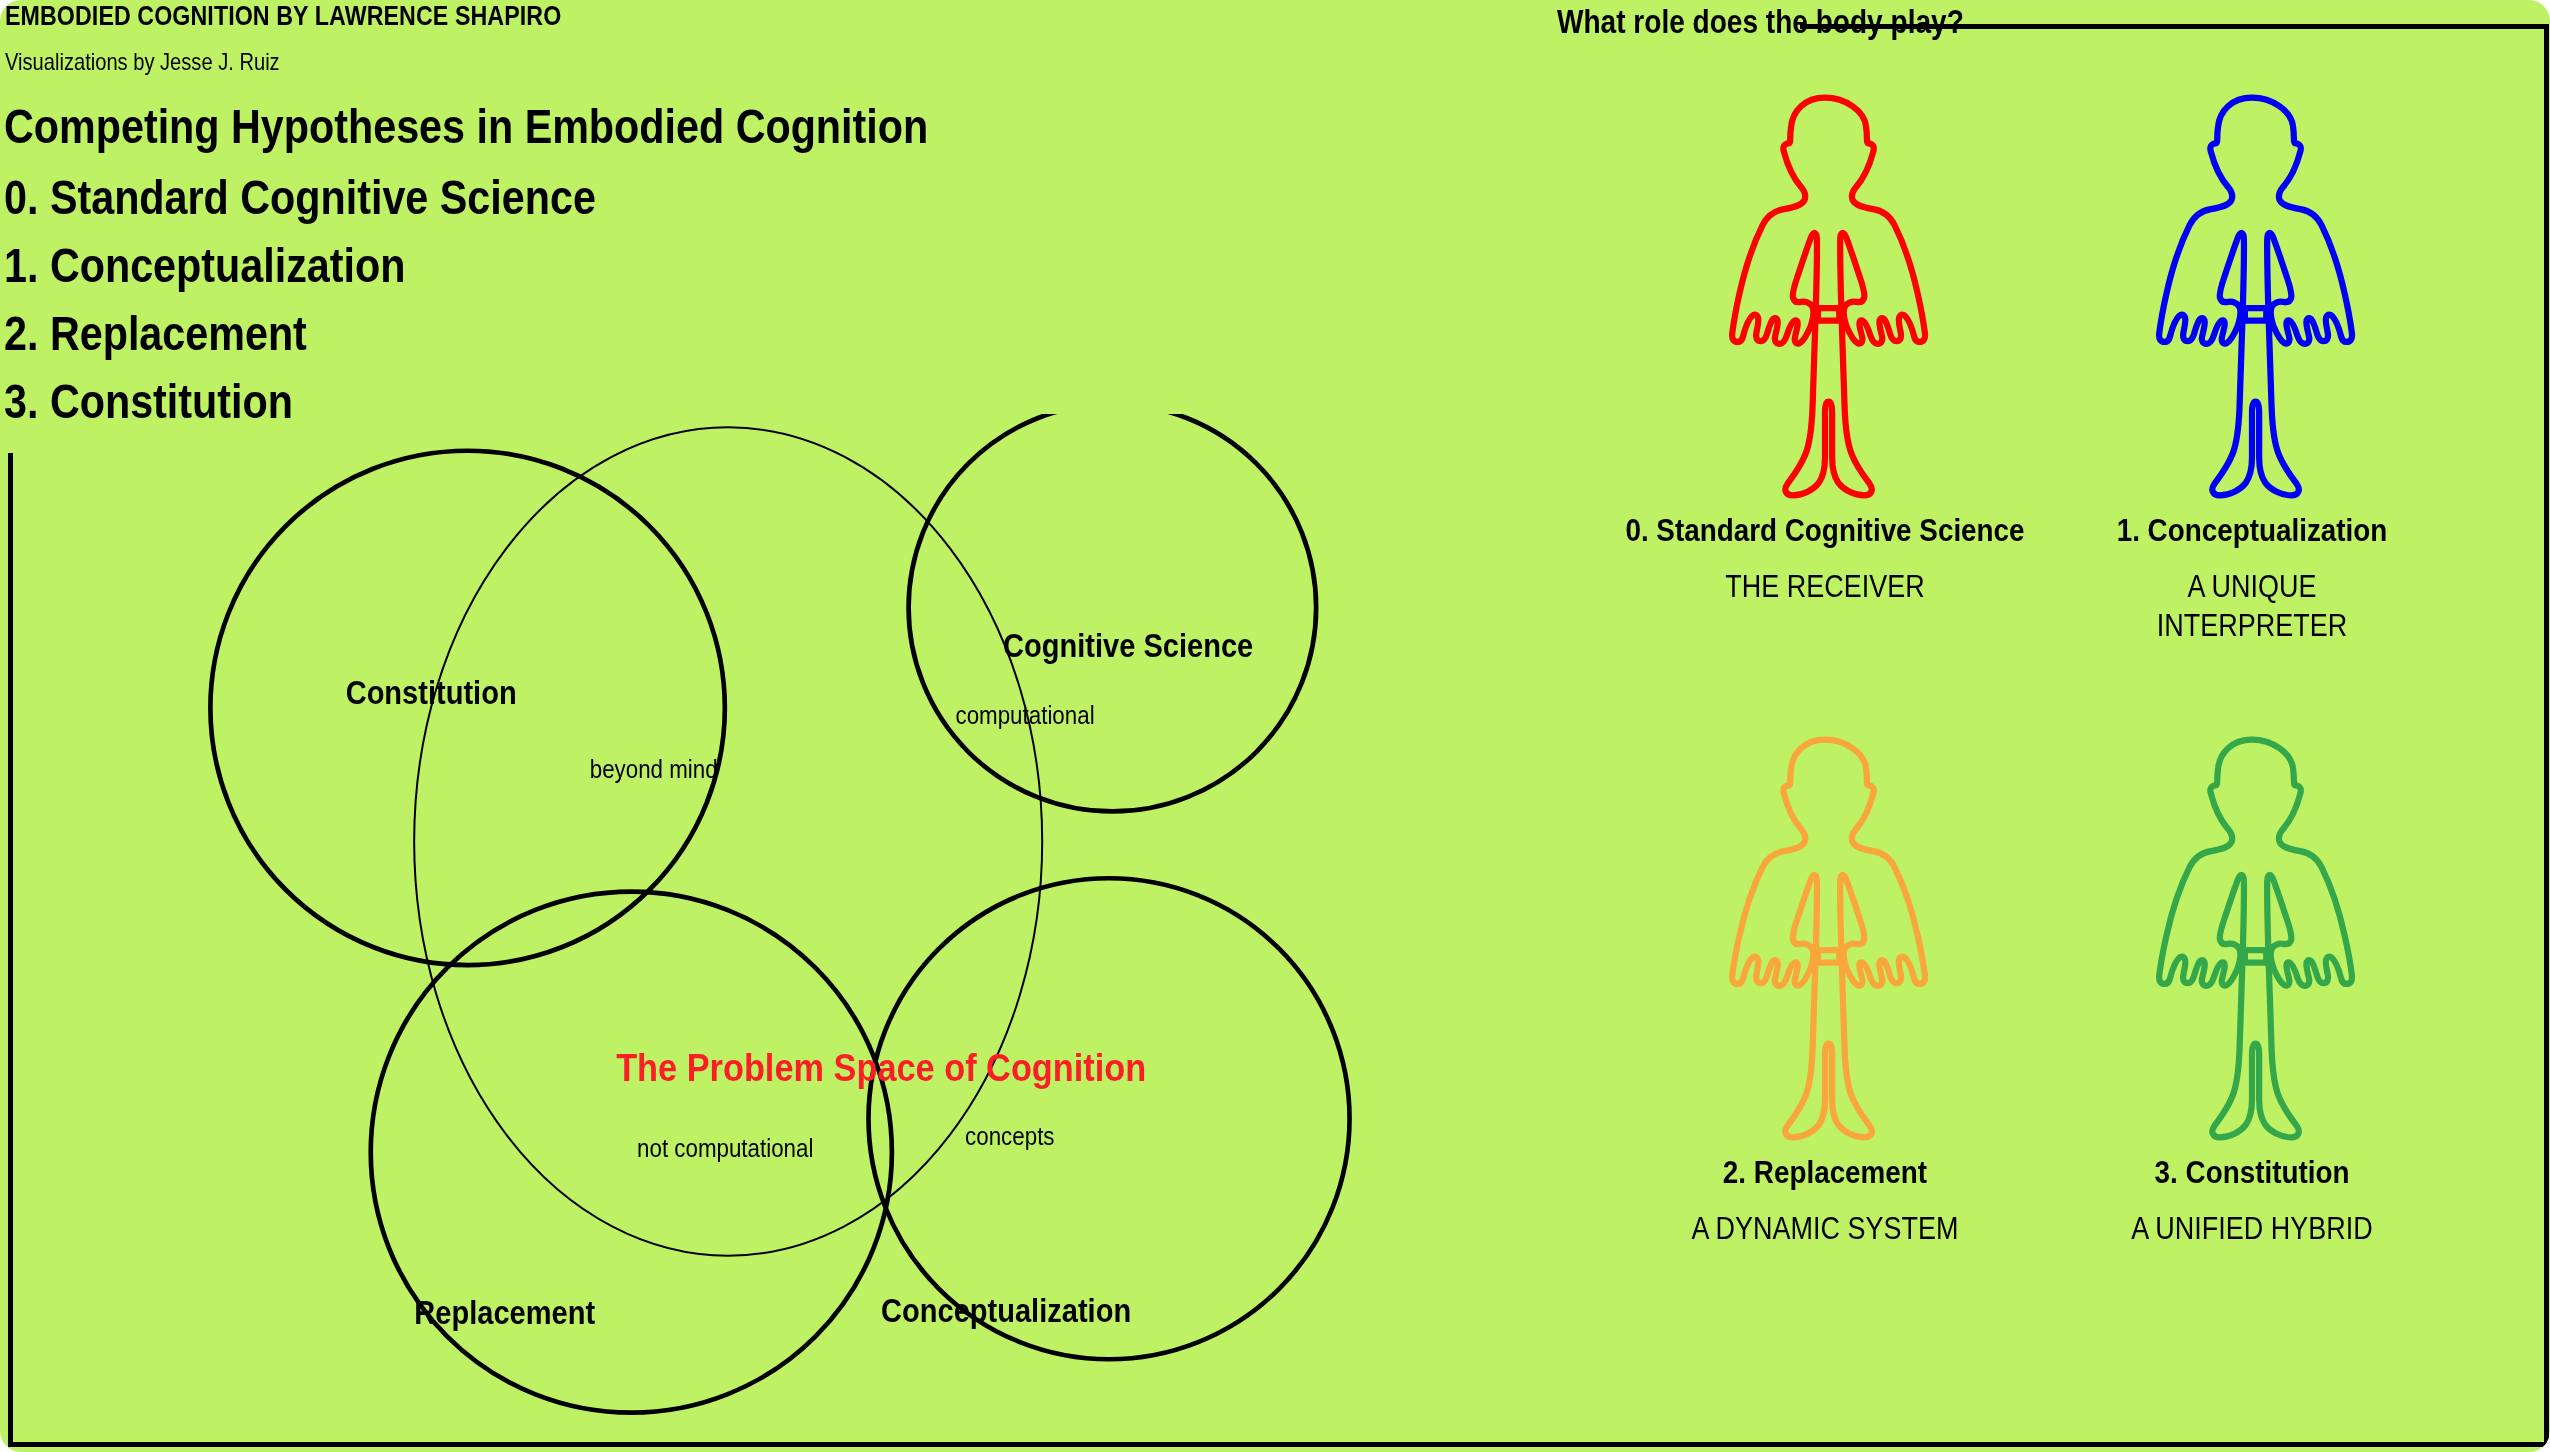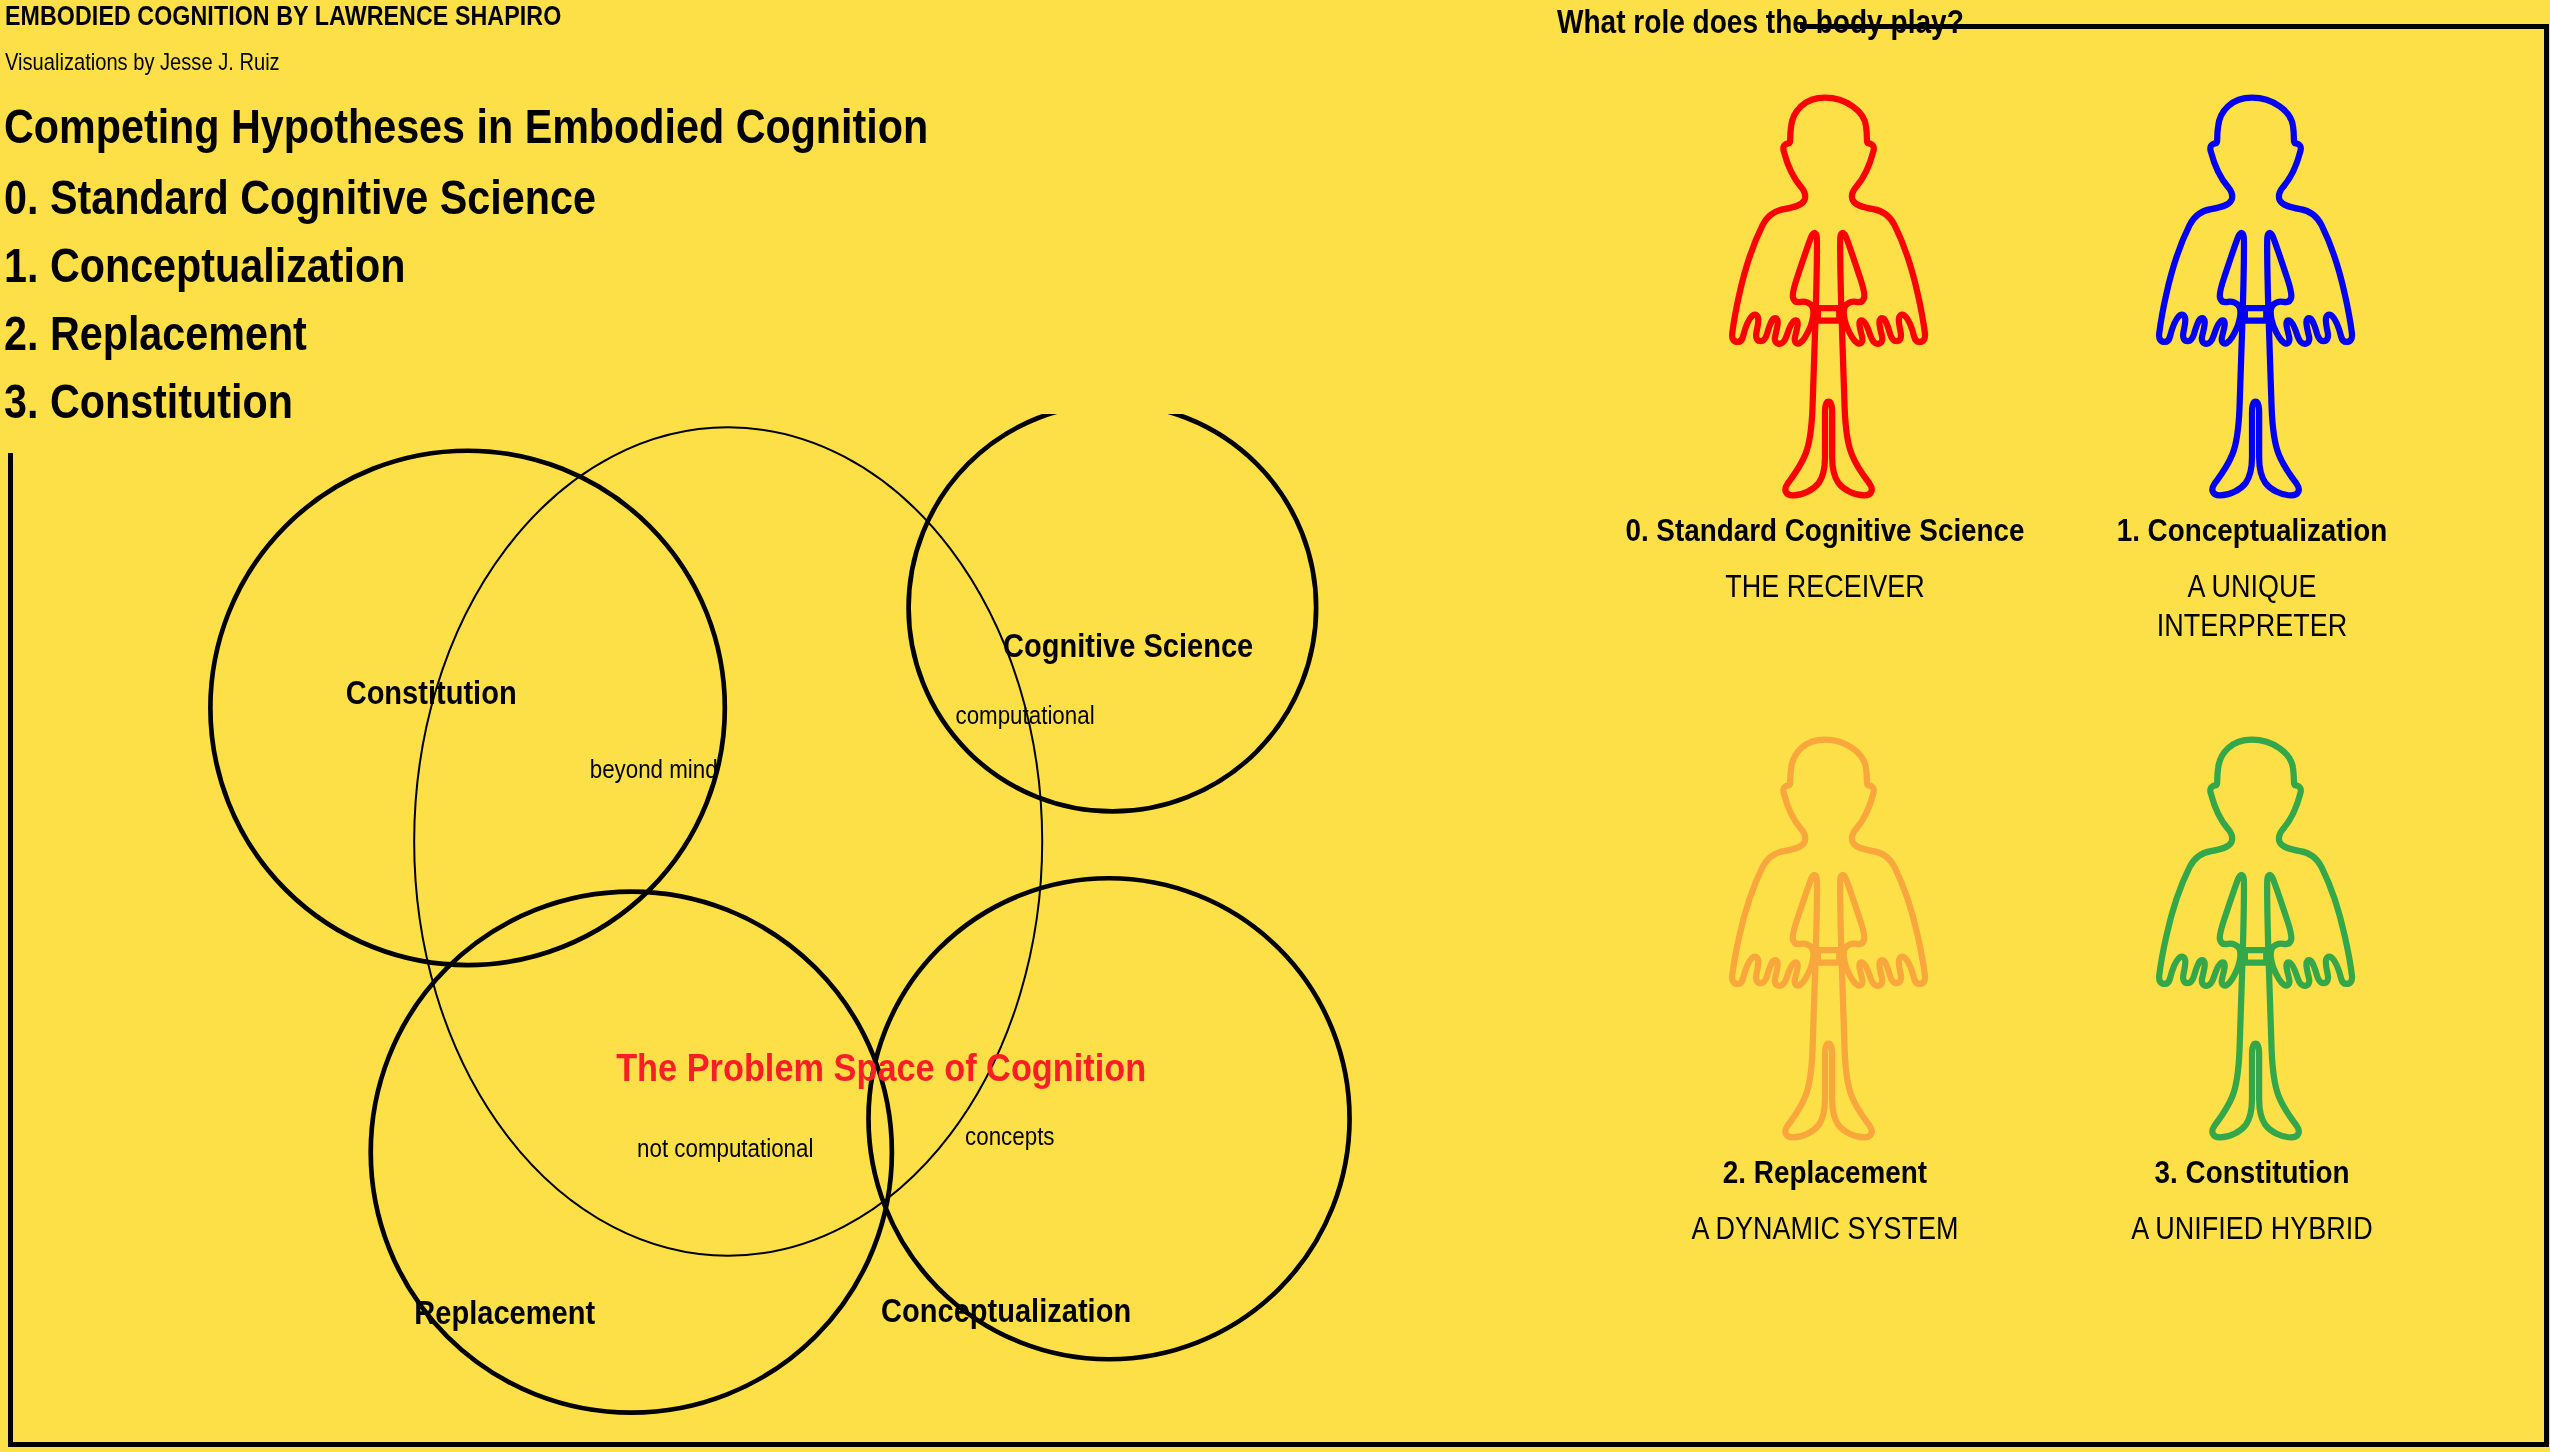--- a/index.html
+++ b/index.html
@@ -9,22 +9,23 @@
     background: #ffffff;
   }
   body {
     font-family: "Liberation Sans", sans-serif;
     color: #000000;
   }
   #poster {
     position: relative;
     width: 2550px;
     height: 1452px;
-    background: #fde047;
+    background: #bef264;
     overflow: hidden;
+    border-radius: 21px;
   }
 
   
   .kicker {
     position: absolute;
     left: 5.3px;
     top: 1.3px;
     font-size: 27px;
     font-weight: bold;
     letter-spacing: 0.1px;

